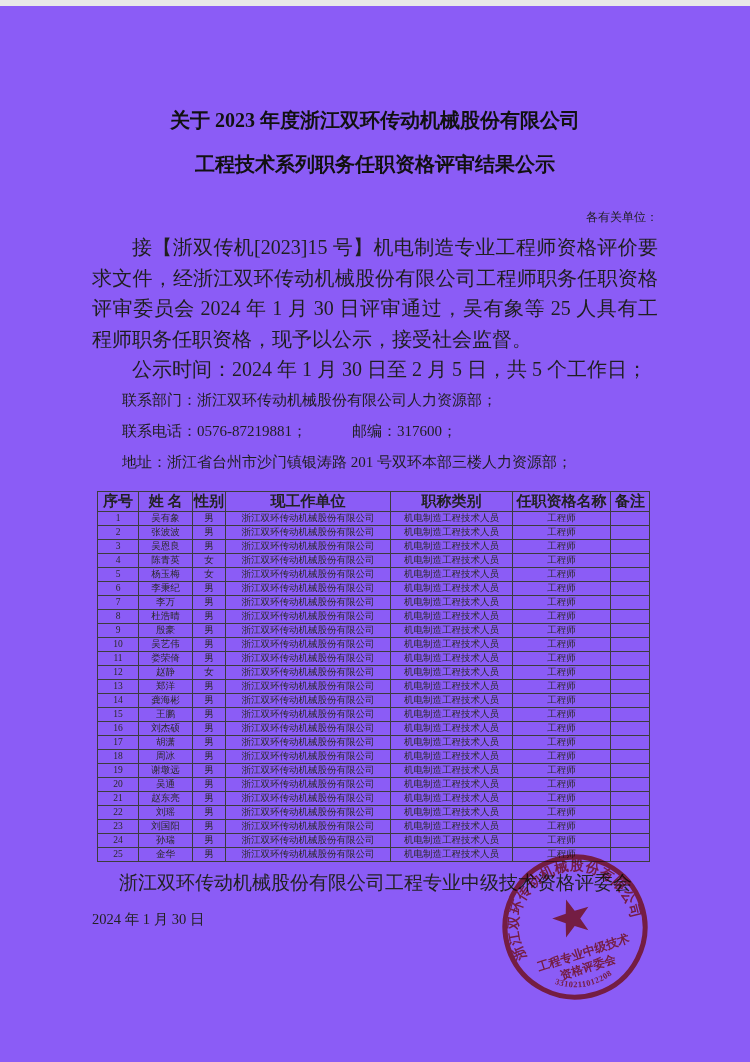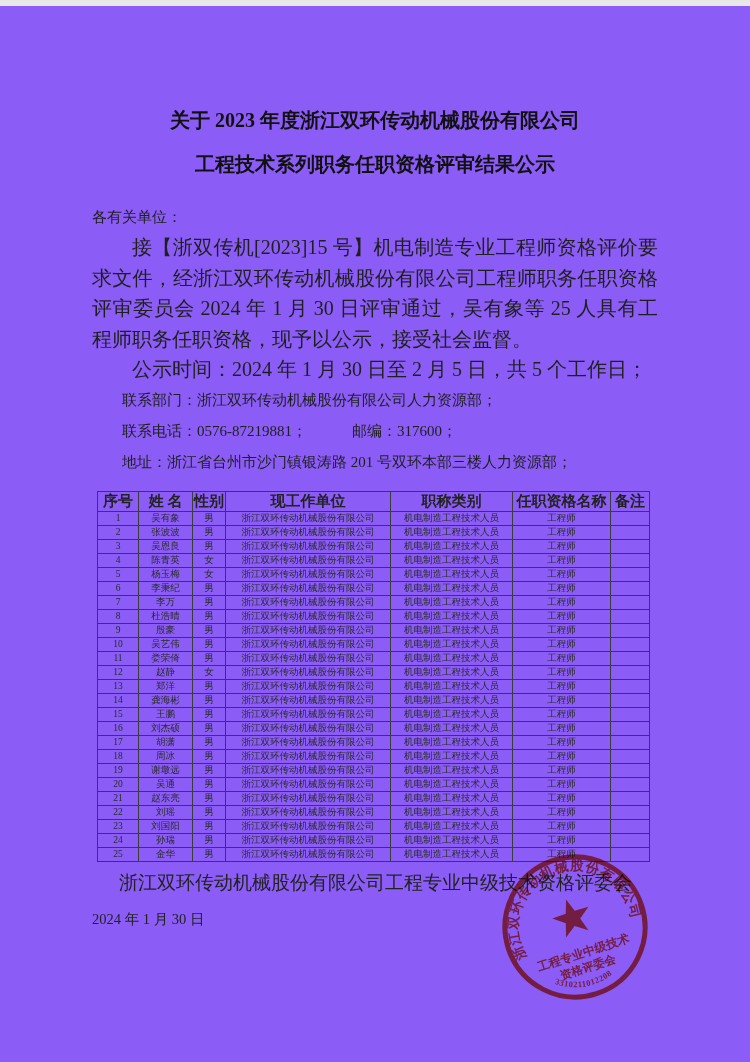--- a/index.html
+++ b/index.html
@@ -16,22 +16,23 @@
   .doc-title{
     margin:0;
     font-size:20px;
     font-weight:bold;
     text-align:center;
     line-height:44px;
     color:#111;
   }
   .salutation{
     margin:16px 0 0 0;
-    font-size:15px;
+    font-size:12px;
     line-height:30px;
+    text-align:right;
   }
   p.body-par{
     margin:0;
     font-size:20px;
     line-height:30.5px;
     text-align:justify;
     text-indent:2em;
   }
   p.contact-line{
     margin:0;

